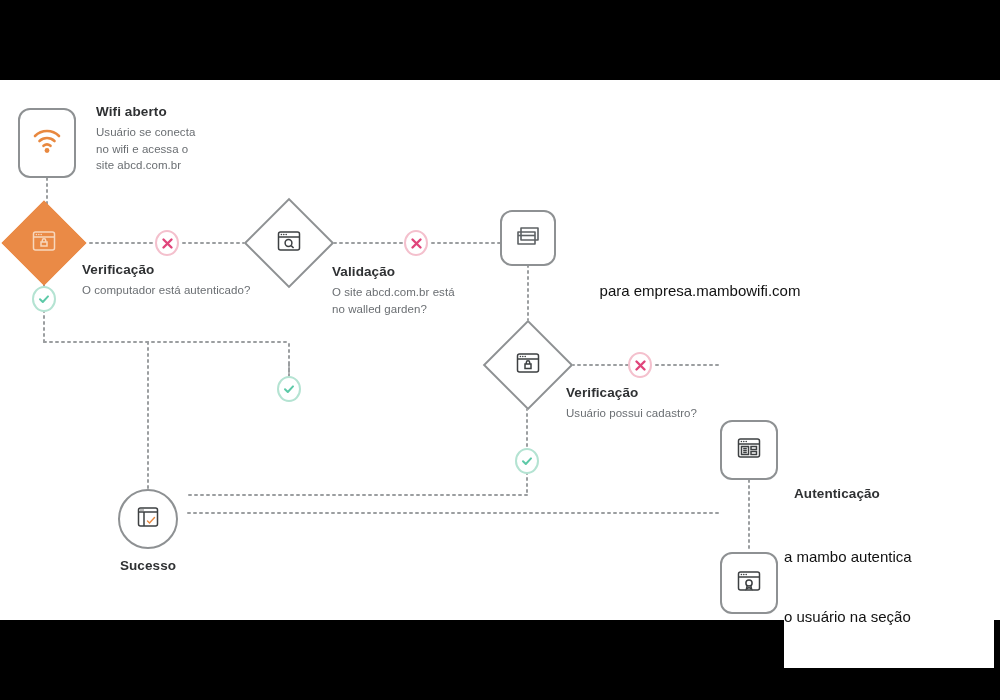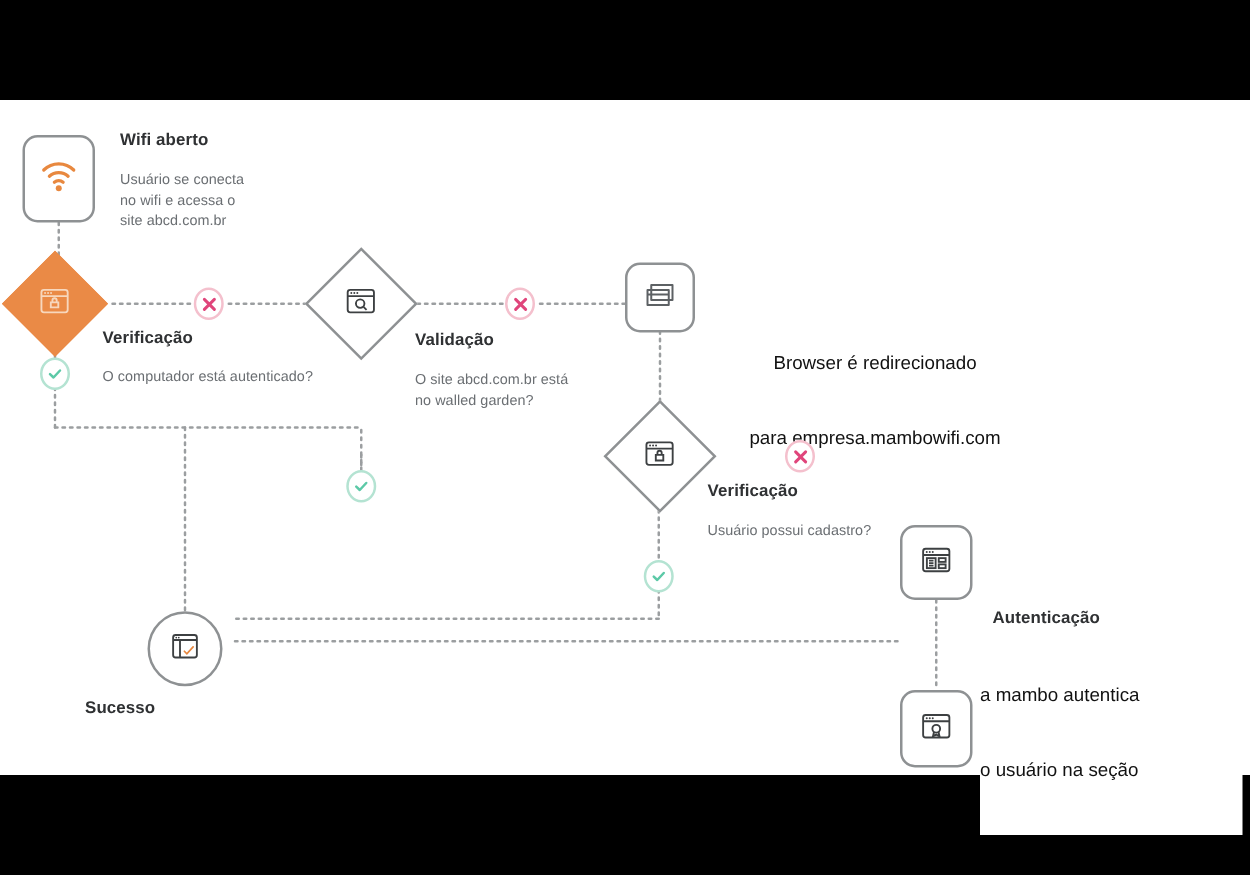--- a/index.html
+++ b/index.html
@@ -48,24 +48,24 @@
     border-color:#ea8a46;
   }
 
   
   .lbl{ position:absolute; }
   .lbl .t{
     font-size:13.5px; font-weight:bold; color:#2f3133;
     letter-spacing:.1px; line-height:1.25;
   }
   .lbl .d{
-    font-size:11.5px; color:#6a6e72; line-height:1.45; margin-top:15px;
+    font-size:11.5px; color:#6a6e72; line-height:1.45; margin-top:3px;
     letter-spacing:.05px;
   }
-  .lbl.center{ text-align:left; }
+  .lbl.center{ text-align:center; }
 
   
   .overlay{
     position:absolute;
     font-family:"Liberation Sans", sans-serif;
     font-size:15px; color:#111; line-height:1.35;
     background:#fff;
     white-space:pre;
   }
 
@@ -191,21 +191,20 @@
         <svg width="28" height="24" viewBox="0 0 28 24">
           <g fill="none" stroke="#5d6164" stroke-width="1.6" stroke-linejoin="round">
             <path d="M7,4 H24 V16 H7 Z"></path>
             <path d="M4,8 H21 V20 H4 Z"></path>
             <path d="M4,11.5 H21"></path>
           </g>
         </svg>
       </span>
     </div>
     <div class="overlay" style="left:560px; top:160px; text-align:center; width:280px;">
-      <div>Browser é redirecionado</div>
       <div>para empresa.mambowifi.com</div>
     </div>
 
     <div class="node diamond" style="left:496px; top:253px; width:64px; height:64px;">
       <span class="ic">
         <svg width="24" height="22" viewBox="0 0 24 22">
           <g fill="none" stroke="#3d4042" stroke-width="1.5">
             <rect x="1.5" y="2" width="21" height="18" rx="2"></rect>
             <path d="M1.5,7 H22.5"></path>
             <path d="M9,16.5 h6 v-4.5 h-6 z"></path>

